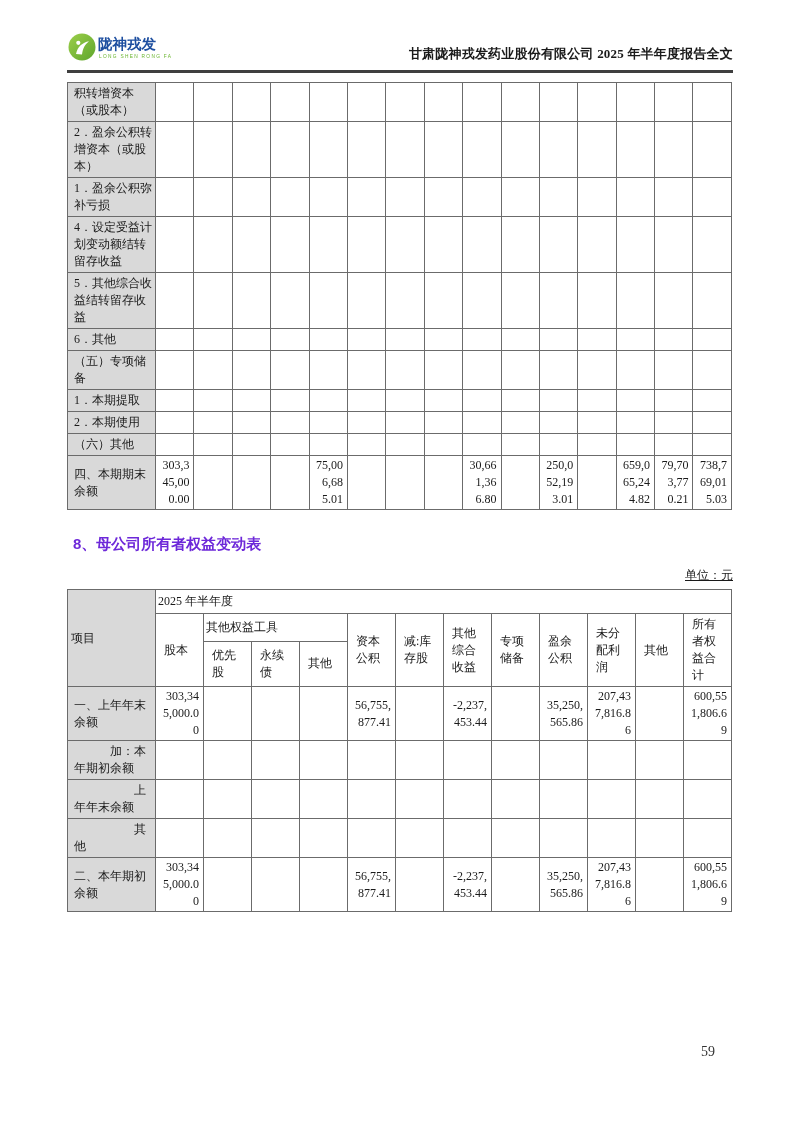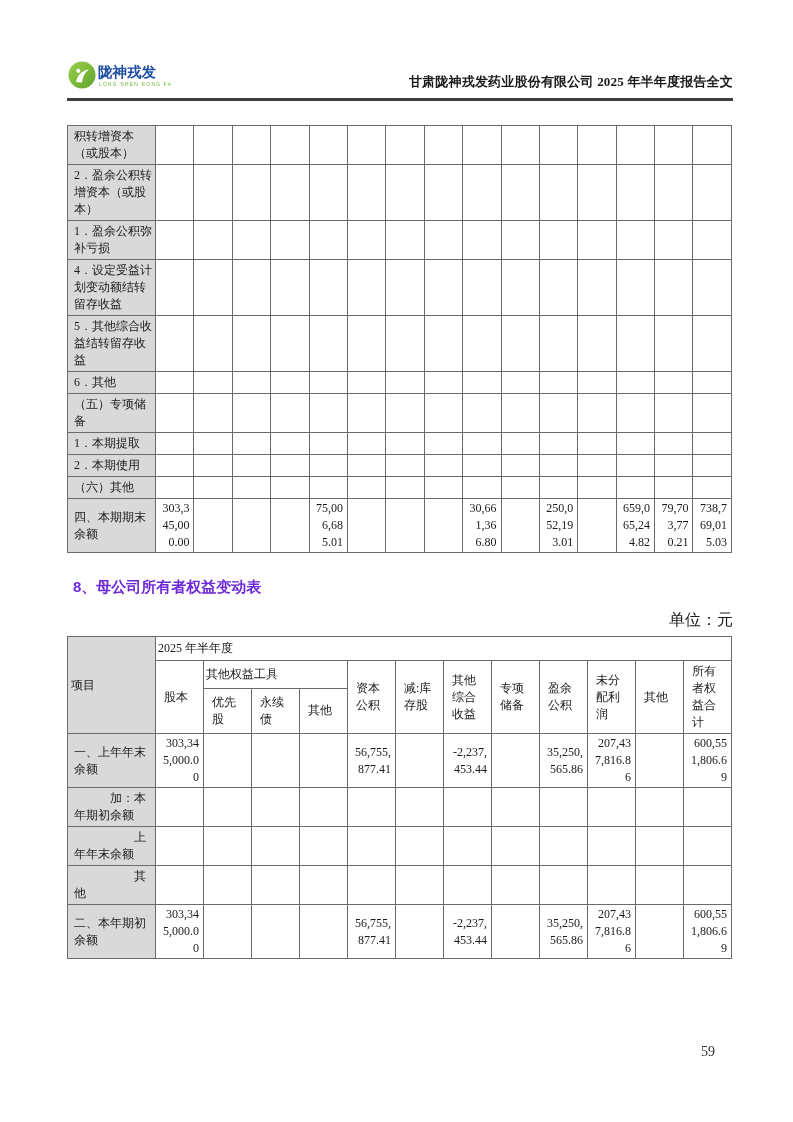--- a/index.html
+++ b/index.html
@@ -8,21 +8,21 @@
     position: relative;
     width: 793px; height: 1122px;
     background: #ffffff;
     font-family: "Liberation Serif", "DejaVu Serif", serif;
     color: #1a1a1a;
     overflow: hidden;
   }
   .content { margin-left: 67px; width: 666px; }
 
   
-  .hdr-bar { display:flex; justify-content:space-between; align-items:flex-end; padding-top:60px; }
+  .hdr-bar { display:flex; justify-content:space-between; align-items:flex-end; padding-top:32px; }
   .logo { display:flex; align-items:center; }
   .doc-title { font-size:13px; font-weight:600; letter-spacing:0.2px; padding-bottom:3px; }
   .rule { height:3px; background:#3f3f3f; margin-top:4px; }
 
   
   table { border-collapse:collapse; table-layout:fixed; width:665px; }
   td {
     border:1px solid #6b6b6b;
     font-size:12px; line-height:17px;
     vertical-align:middle;
@@ -41,30 +41,30 @@
   }
   td.hcell {
     text-align:left;
     padding:2px 8px;
     background:#ffffff;
     word-break:break-all;
   }
   td.hcell.lblbg { background:#d9d9d9; padding:2px 3px; }
   td.period { padding:3px 2px; }
 
-  #table1 { margin-top:24px; }
+  #table1 { margin-top:9px; }
   #table2 { margin-top:5px; }
 
   .sec-heading {
     font-family:"Liberation Sans","DejaVu Sans",sans-serif;
     font-weight:bold; font-size:15px;
     margin:25px 0 0 6px; color:#6d28d9;
   }
   .period-label { font-size:12px; margin:25px 0 0 2px; }
-  .unit-label { font-size:16px; text-align:right; margin-top:13px; }
+  .unit-label { font-size:12px; text-align:right; margin-top:13px;text-decoration:underline; }
 
   .page-number {
     position:absolute; top:1044px; right:78px;
     font-size:14px; color:#333;
   }
 </style>
 </head>
 <body>
 
 <div class="page">

